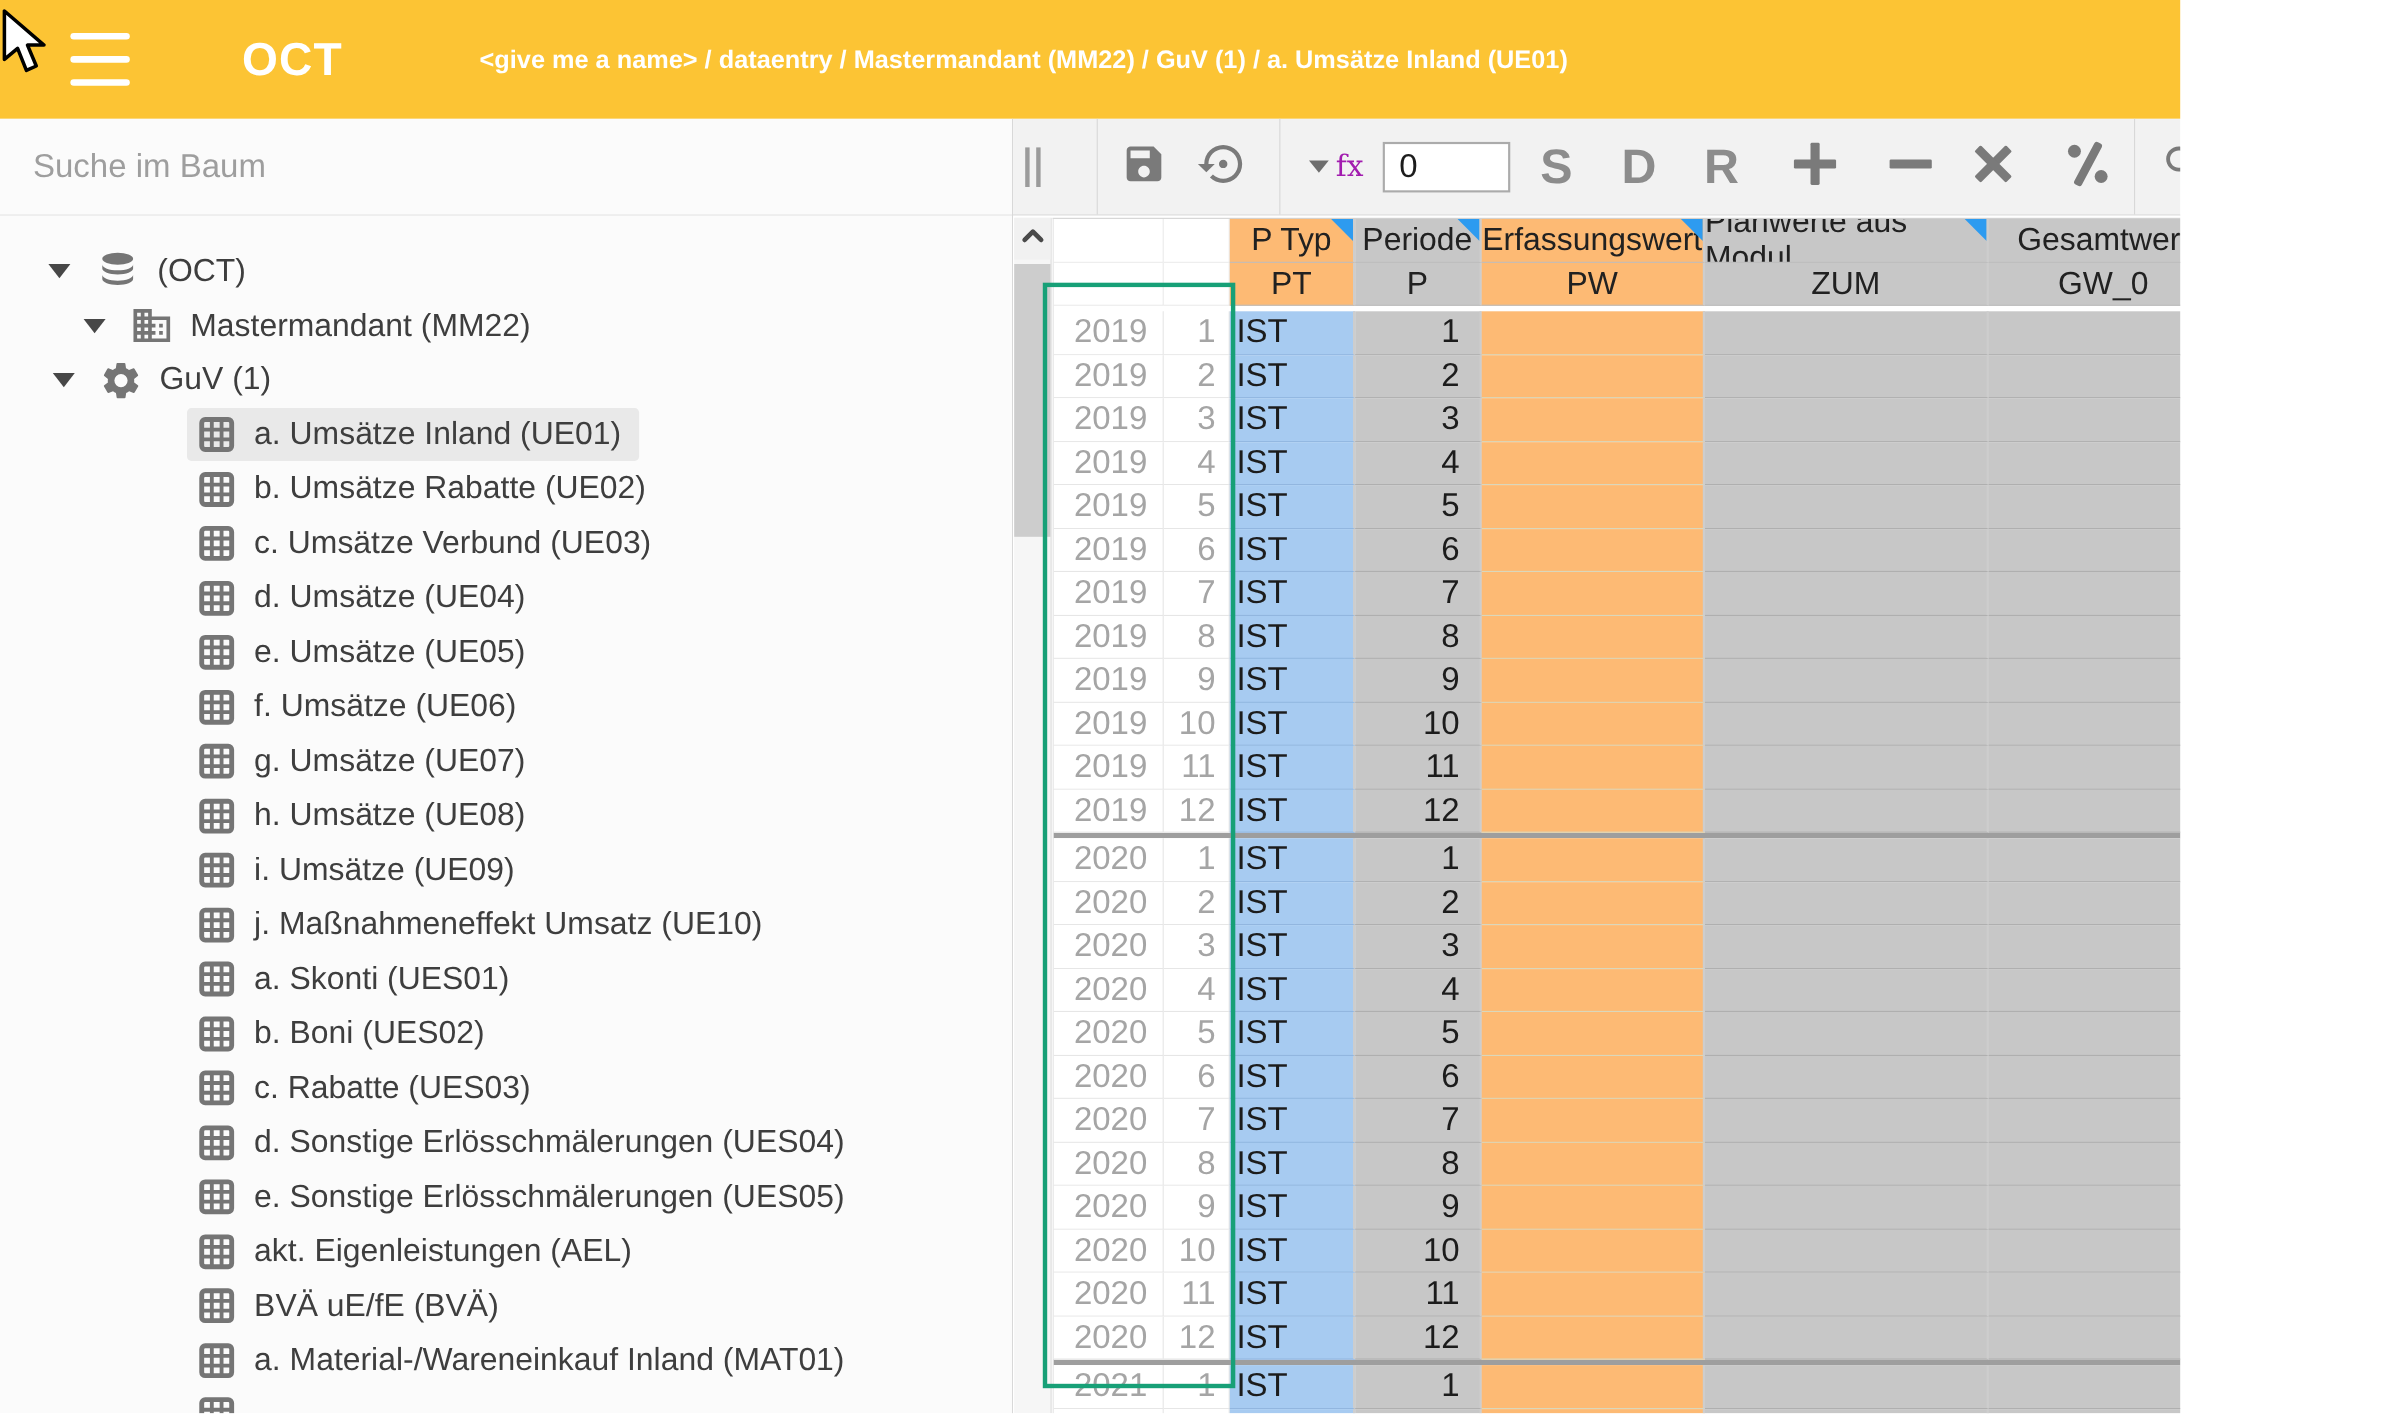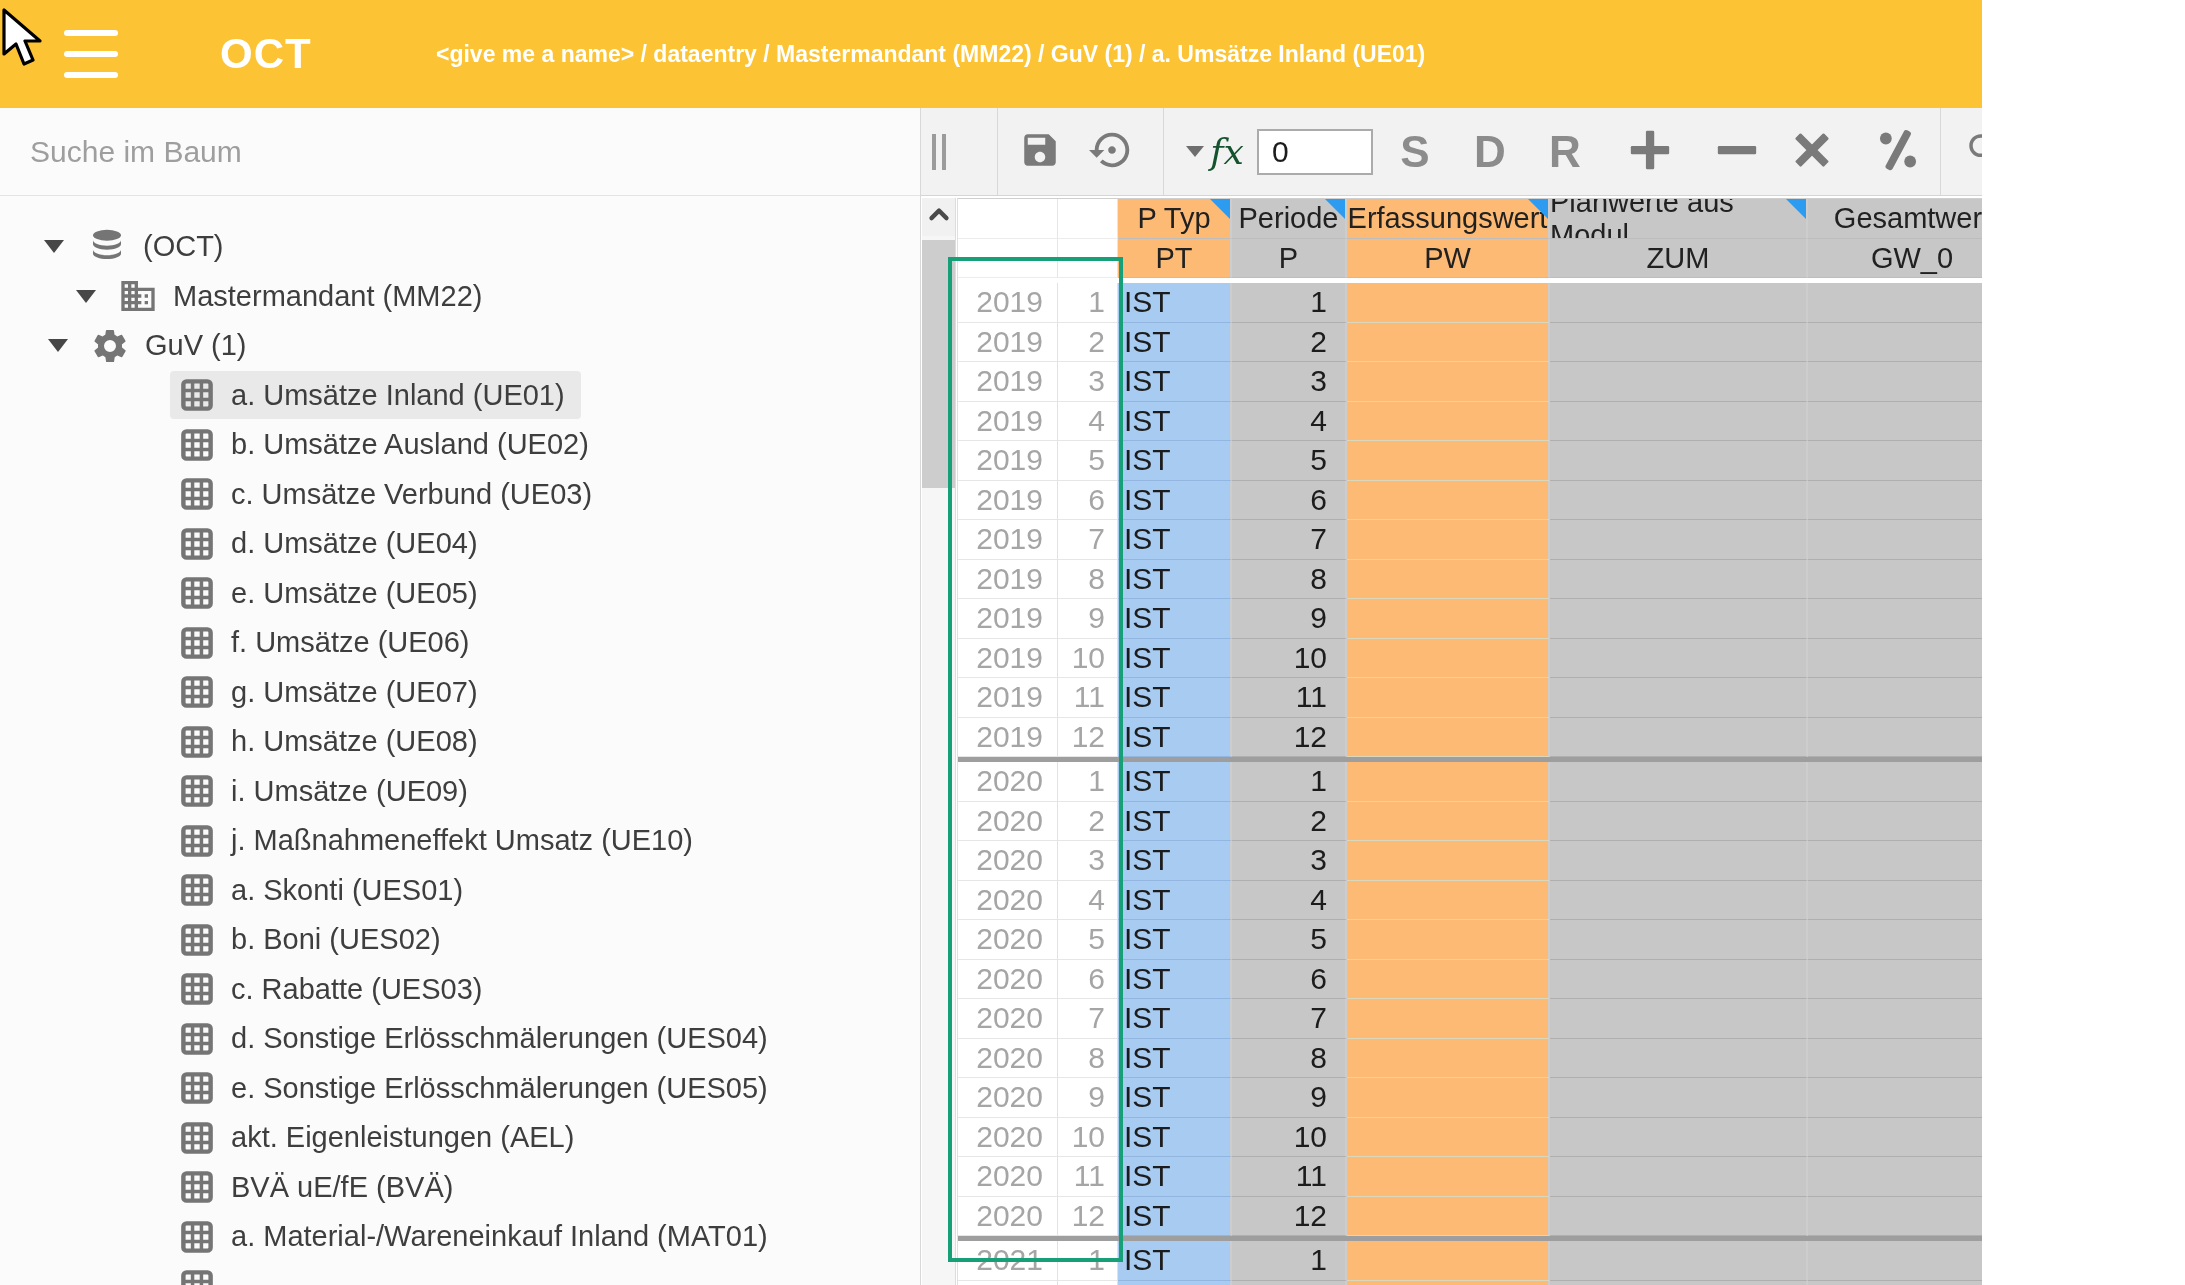--- a/index.html
+++ b/index.html
@@ -35,21 +35,21 @@
   
   .toolbar{position:absolute;left:921px;top:108px;width:1264px;height:88px;background:#F2F2F2;border-bottom:1px solid #D5D5D5}
   .tb{position:absolute;top:0;height:87px;width:64px;display:flex;align-items:center;justify-content:center;cursor:pointer}
   .tb.static{cursor:default}
   .tbsep{position:absolute;top:0;height:87px;width:1px;background:#D8D8D8}
   .splitter{display:flex;gap:6px}
   .splitter i{display:block;width:4px;height:36px;background:#9B9B9B}
   .letter{font-size:44px;font-weight:700;color:#8C8C8C}
   .fxwrap{display:flex;align-items:center}
   .fxcaret{width:0;height:0;border-left:9px solid transparent;border-right:9px solid transparent;border-top:11px solid #6E6E6E;margin-right:6px}
-  .fxtext{font-family:"DejaVu Serif",serif;font-style:italic;font-size:36px;color:#14532d}
+  .fxtext{font-family:"DejaVu Serif",serif;font-size:27px;color:#a21caf}
   .fmla{position:absolute;left:336px;top:21px;width:116px;height:46px;border:2px solid #ABABAB;background:#fff;
         font-size:30px;color:#1C1C1C;padding-left:13px;outline:none;font-family:"Liberation Sans",sans-serif}
 
   
   .gridarea{position:absolute;left:921px;top:196px;width:1264px;height:1089px;background:#fff;overflow:hidden}
   .vscroll{position:absolute;left:1px;top:2px;width:34px;height:1087px;background:#F6F6F6;border-right:1px solid #DDD}
   .vsup{height:38px;background:#F1F1F1;display:flex;align-items:center;justify-content:center;cursor:pointer}
   .vsthumb{position:absolute;left:0;top:42px;width:100%;height:248px;background:#CDCDCD;cursor:pointer}
 
   .gtable{position:absolute;left:36px;top:2px;width:1290px;border-top:1px solid #CFCFCF;border-left:1px solid #E0E0E0}
@@ -159,21 +159,21 @@
           </span>
         </div>
         <div class="titem lvl3">
           <span class="tsel">
             <span class="ticon">
               <svg viewBox="0 0 24 24" width="38" height="38">
                 <rect x="3.4" y="3.4" width="17.2" height="17.2" rx="2" fill="none" stroke="#757575" stroke-width="2.8"></rect>
                 <path stroke="#757575" stroke-width="2.2" fill="none" d="M9.2 3.4v17.2M14.8 3.4v17.2M3.4 9.2h17.2M3.4 14.8h17.2"></path>
               </svg>
             </span>
-            <span>b. Umsätze Ausland (UE02)</span>
+            <span>b. Umsätze Rabatte (UE02)</span>
           </span>
         </div>
         <div class="titem lvl3">
           <span class="tsel">
             <span class="ticon">
               <svg viewBox="0 0 24 24" width="38" height="38">
                 <rect x="3.4" y="3.4" width="17.2" height="17.2" rx="2" fill="none" stroke="#757575" stroke-width="2.8"></rect>
                 <path stroke="#757575" stroke-width="2.2" fill="none" d="M9.2 3.4v17.2M14.8 3.4v17.2M3.4 9.2h17.2M3.4 14.8h17.2"></path>
               </svg>
             </span>

